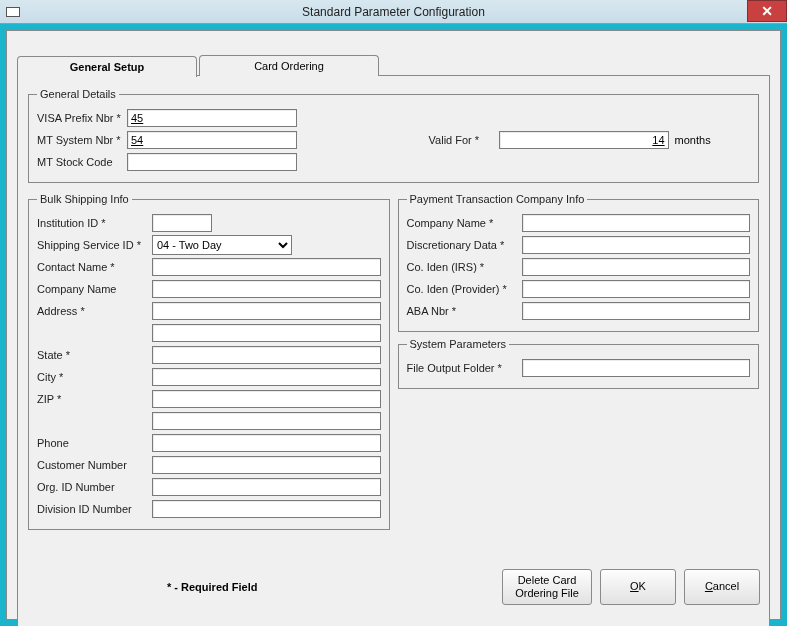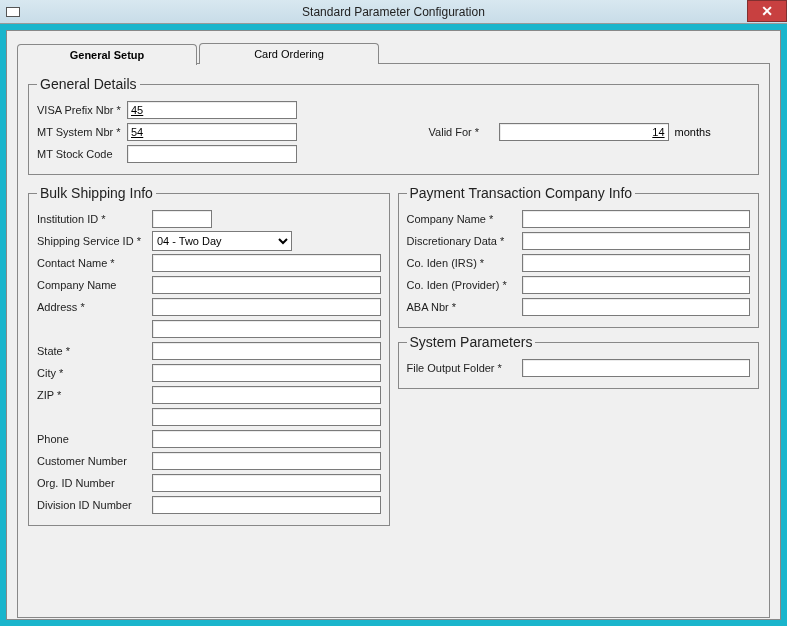--- a/index.html
+++ b/index.html
@@ -51,21 +51,21 @@
   .outer {
     background:#1ab5cc;
     padding:6px;
     height: calc(100% - 24px);
   }
   .panel {
     background:#f0f0f0;
     border:1px solid #888;
     width:100%;
     height:100%;
-    padding:12px 10px 10px 10px;
+    padding:24px 10px 10px 10px;
     position:relative;
   }
   .tabs {
     display:flex;
     position:relative;
     z-index:2;
   }
   .tab {
     border:1px solid #888;
     border-bottom:none;
@@ -91,21 +91,21 @@
     padding:8px 10px 10px 10px;
     height: 555px;
     overflow:hidden;
   }
   fieldset {
     border:1px solid #888;
     margin:4px 0 6px 0;
     padding:6px 8px 8px 8px;
   }
   legend {
-    font-size:14px;
+    font-size:11px;
     color:#222;
     padding:0 3px;
   }
   .cols {
     display:flex;
     gap:8px;
   }
   .col { flex:1; min-width:0; }
   .row {
     display:flex;
@@ -325,16 +325,24 @@
           <fieldset>
             <legend>System Parameters</legend>
             <div class="row">
               <label>File Output Folder *</label>
               <input type="text" class="blurred" value="" style="">
             </div>
           </fieldset>
         </div>
       </div>
 
+      <div class="footer">
+        <div class="reqnote">* - Required Field</div>
+        <div class="spacer"></div>
+        <button class="btn wide">Delete Card
+Ordering File</button>
+        <button class="btn"><span class="und">O</span><span>K</span></button>
+        <button class="btn"><span class="und">C</span><span>ancel</span></button>
+      </div>
 
     </div>
   </div>
 </div>
 
 </body></html>

